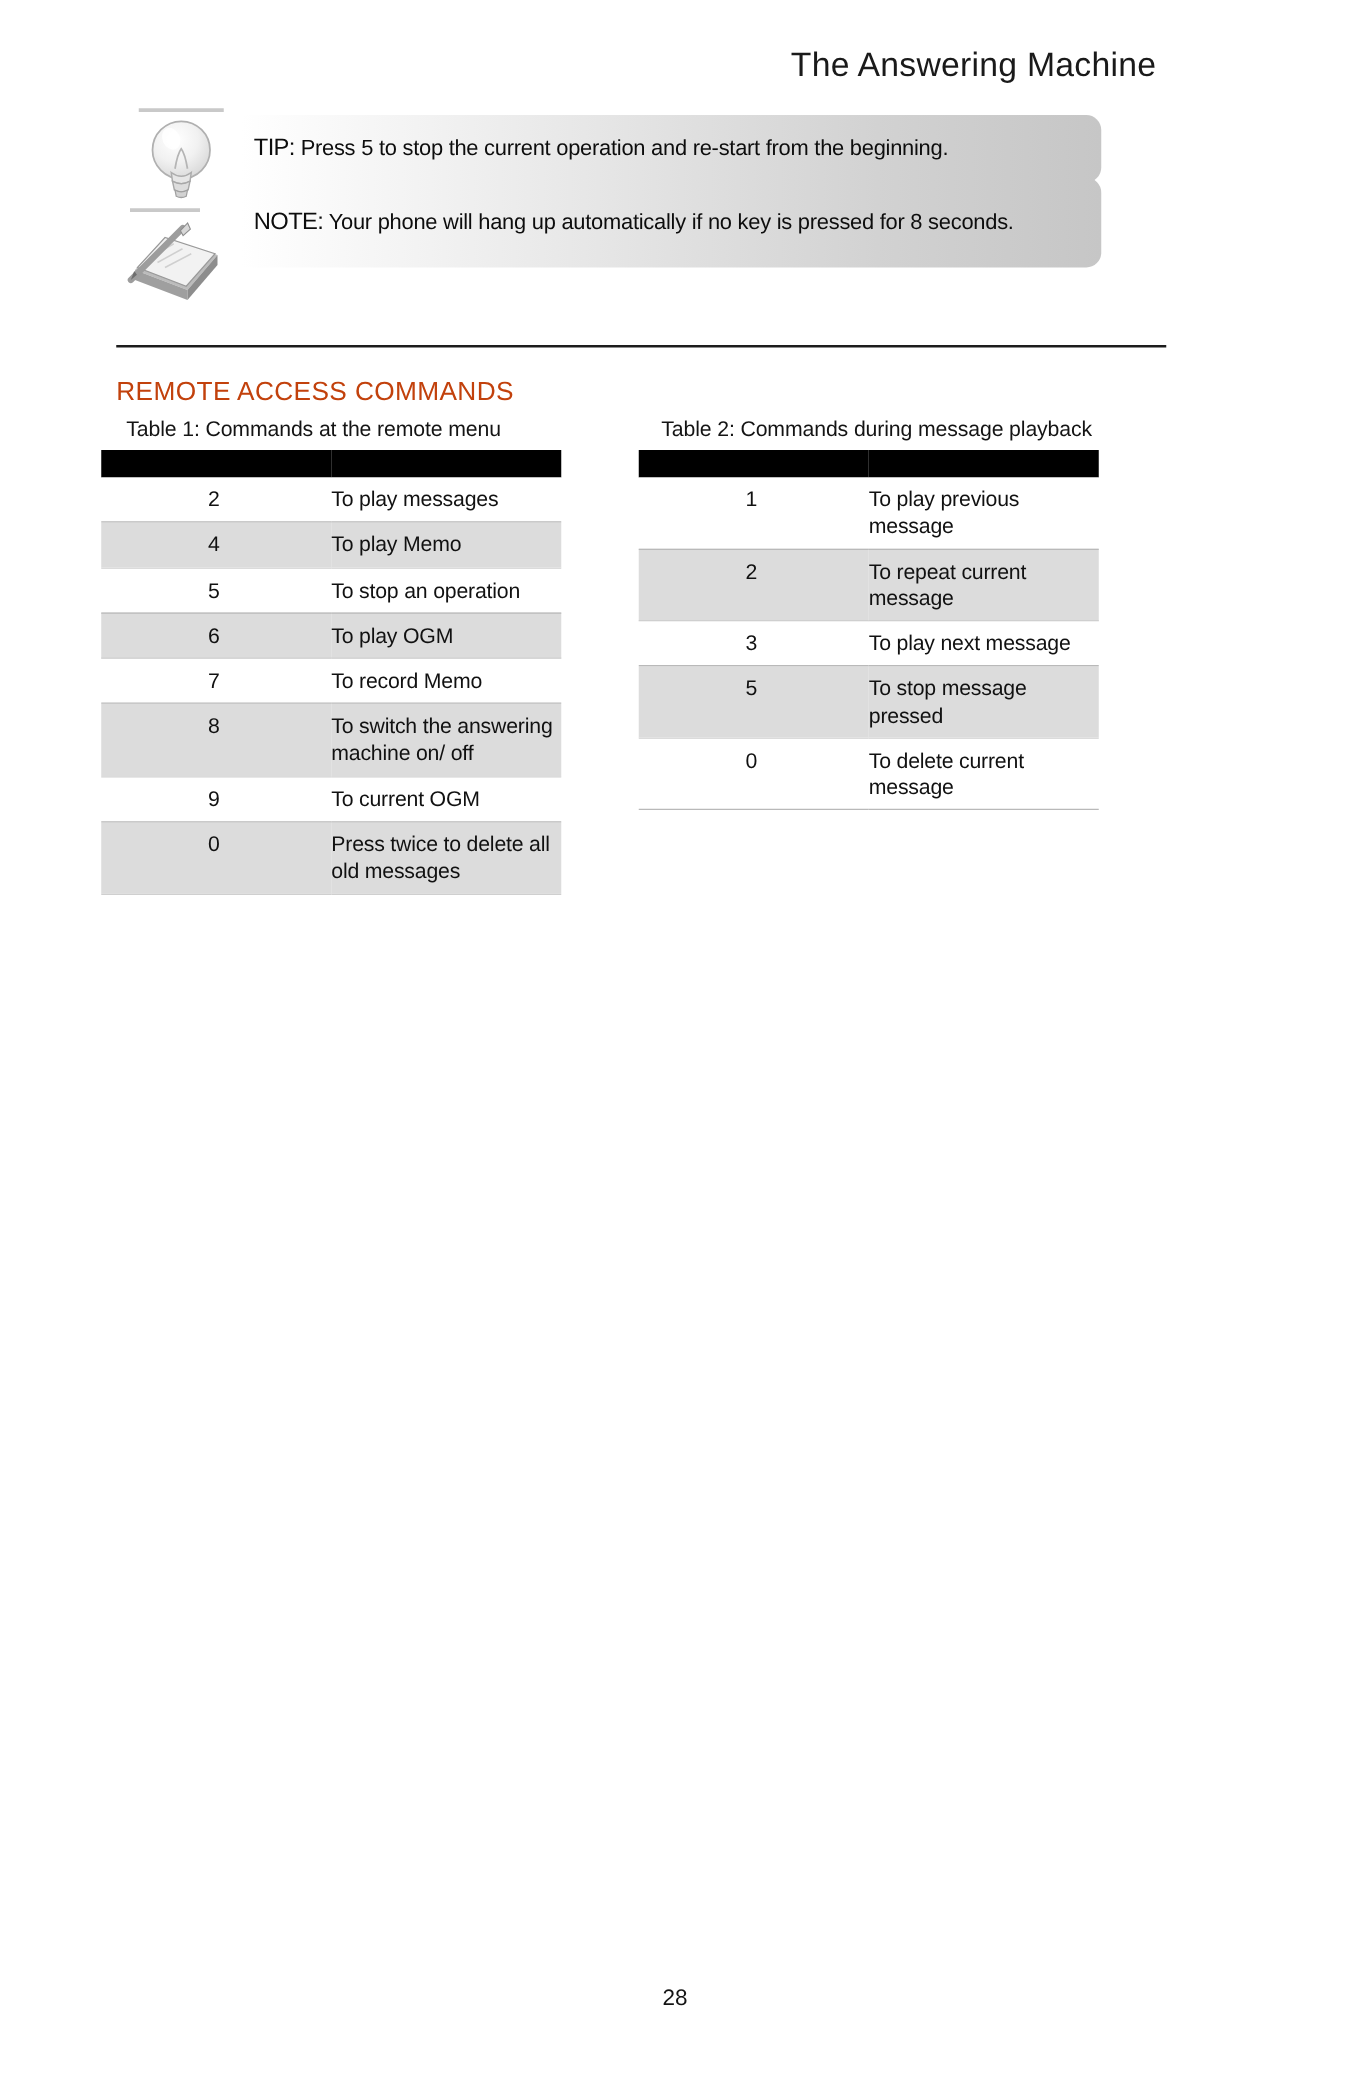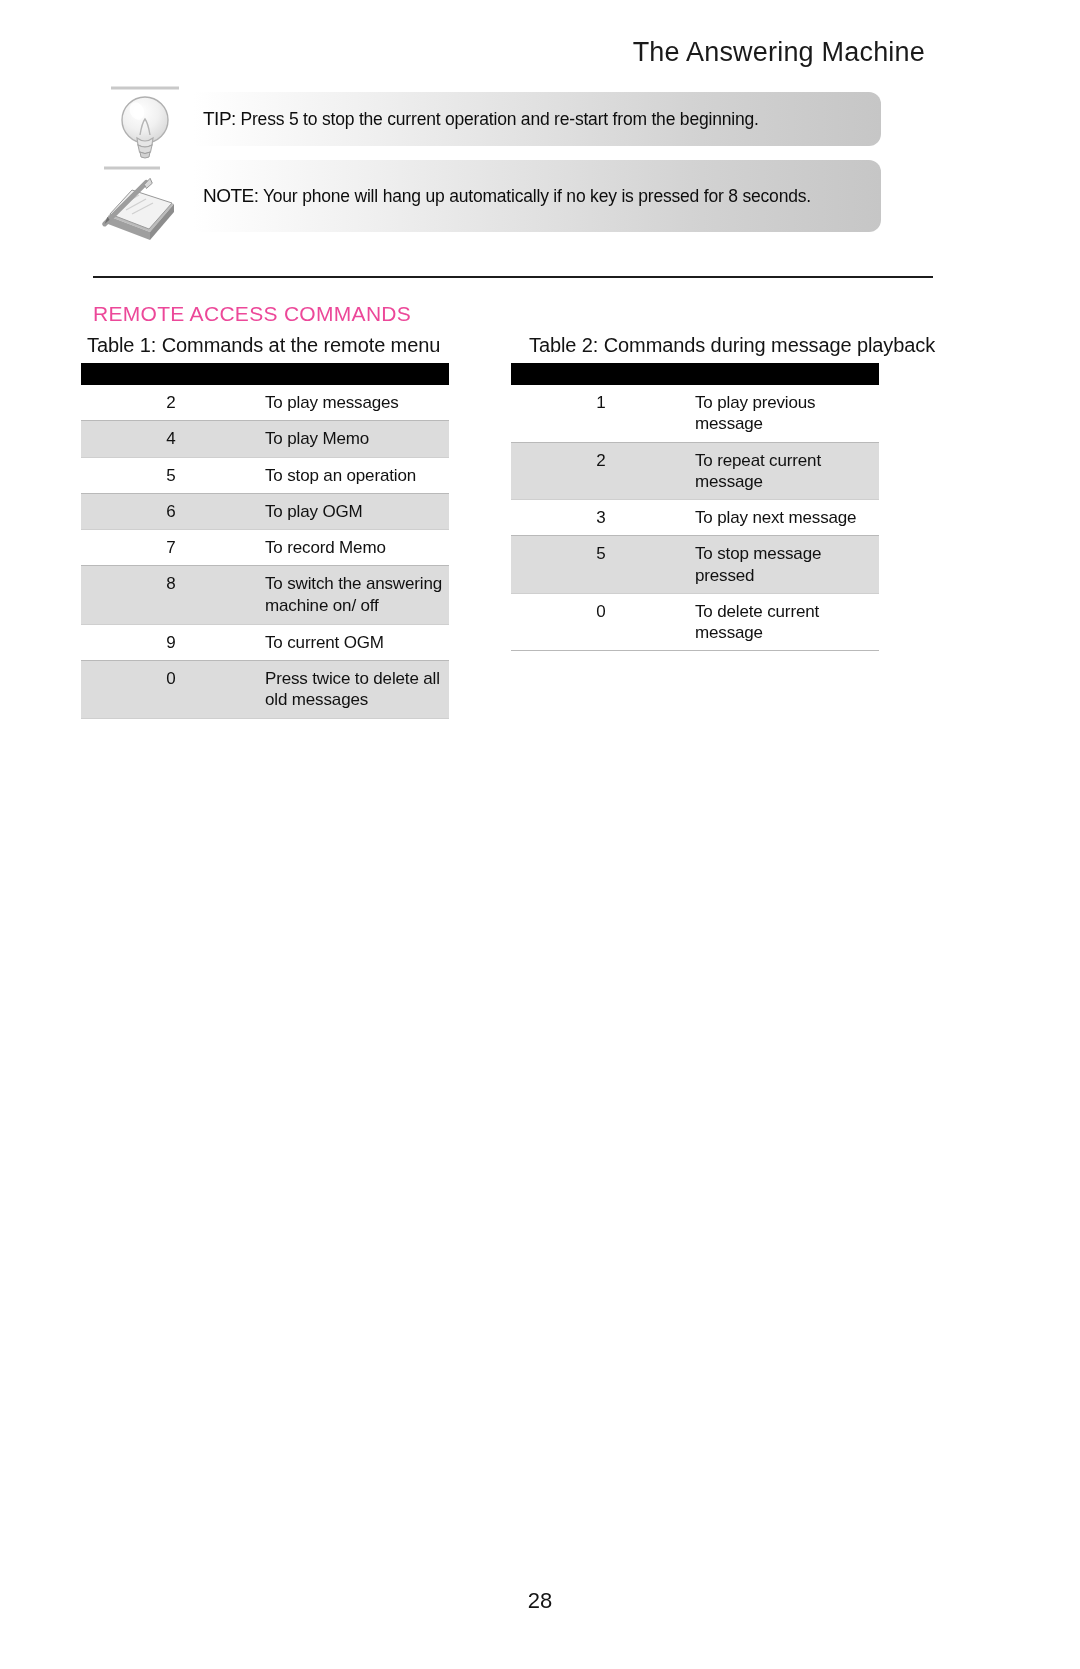--- a/index.html
+++ b/index.html
@@ -42,21 +42,21 @@
     box-sizing: border-box;
     display: flex;
     align-items: center;
     padding-left: 10px;
   }
   .callout.tip {
     top: 92px;
     height: 54px;
   }
   .callout.note {
-    top: 160px;
+    top: 142px;
     height: 72px;
   }
   .callout-text {
     font-size: 17.5px;
     line-height: 1.25;
     color: #0d0d0d;
     letter-spacing: -0.2px;
     white-space: nowrap;
   }
   .callout-label {
@@ -87,36 +87,36 @@
   }
 
   
   .section-heading {
     position: absolute;
     left: 93px;
     top: 302px;
     font-size: 21px;
     font-weight: normal;
     letter-spacing: 0.3px;
-    color: #ec4899;
+    color: #c2410c;
   }
 
   
   .table-block {
     position: absolute;
     top: 334px;
   }
   .table-block.t1 { left: 81px; width: 368px; }
   .table-block.t2 { left: 511px; width: 368px; }
 
   .table-caption {
-    font-size: 20px;
+    font-size: 17px;
     color: #141414;
     letter-spacing: -0.1px;
-    margin: 0 0 6px 6px;
+    margin: 0 0 6px 20px;
     white-space: nowrap;
   }
   .table-block.t2 .table-caption { margin-left: 18px; }
 
   .cmd-table {
     width: 100%;
     border-collapse: collapse;
     table-layout: fixed;
   }
   .cmd-table .hdr-row th {
@@ -151,21 +151,21 @@
   }
   .cmd-table tr.two-line td { padding-bottom: 8px; }
 
   
   .page-number {
     position: absolute;
     left: 0;
     right: 0;
     top: 1588px;
     text-align: center;
-    font-size: 22px;
+    font-size: 18px;
     color: #141414;
   }
 </style>
 </head>
 <body>
 
 <div class="page-header">
   <div class="page-title">The Answering Machine</div>
 </div>
 

